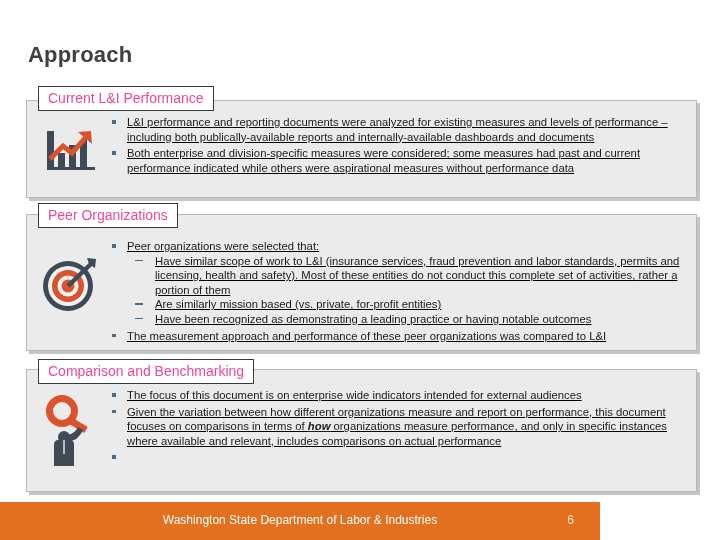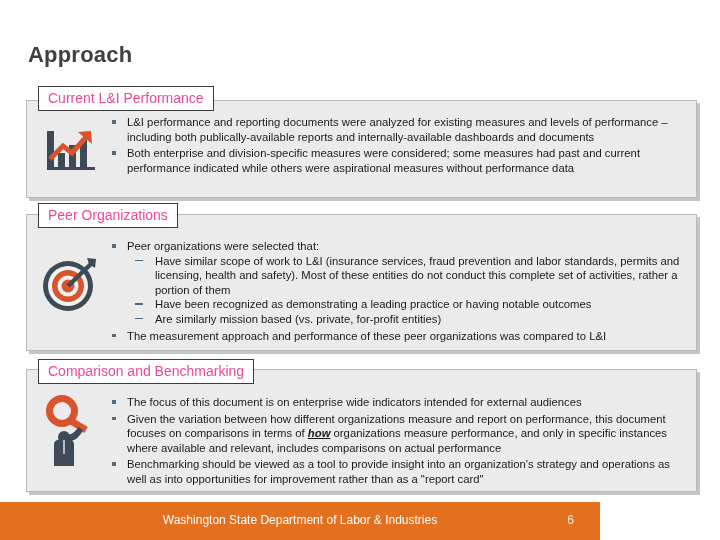--- a/index.html
+++ b/index.html
@@ -56,39 +56,40 @@
   .label-1 { left: 38px; top: 86px; }
   .label-2 { left: 38px; top: 203px; }
   .label-3 { left: 38px; top: 359px; }
 
   
   .block-body {
     display: flex;
     align-items: flex-start;
     height: 100%;
     box-sizing: border-box;
+    text-decoration: underline;
   }
   .icon-cell {
     width: 78px;
     flex: 0 0 78px;
     display: flex;
     align-items: center;
     justify-content: center;
     height: 100%;
     padding-left: 10px;
     box-sizing: border-box;
   }
   .text-cell {
     flex: 1 1 auto;
     padding-right: 10px;
     box-sizing: border-box;
   }
   .block-1 .text-cell { padding-top: 14px; }
   .block-2 .text-cell { padding-top: 24px; }
-  .block-3 .text-cell { padding-top: 25px; }
+  .block-3 .text-cell { padding-top: 18px; }
 
   
   ul.lvl1 {
     list-style: none;
     margin: 0;
     padding: 0;
   }
   ul.lvl1 > li {
     position: relative;
     padding-left: 22px;
@@ -207,22 +208,22 @@
         <path d="M47 6 L56 7 L55 16 L49 12 Z" fill="#3e4a56"></path>
       </svg>
     </div>
     <div class="text-cell">
       <ul class="lvl1">
         <li>
           <span class="bsq"></span>
           <span>Peer organizations were selected that:</span>
           <ul class="lvl2">
             <li><span class="bdash"></span><span>Have similar scope of work to L&amp;I (insurance services, fraud prevention and labor standards, permits and licensing, health and safety). Most of these entities do not conduct this complete set of activities, rather a portion of them</span></li>
+            <li><span class="bdash"></span><span>Are similarly mission based (vs. private, for-profit entities)</span></li>
             <li><span class="bdash"></span><span>Have been recognized as demonstrating a leading practice or having notable outcomes</span></li>
-            <li><span class="bdash"></span><span>Are similarly mission based (vs. private, for-profit entities)</span></li>
           </ul>
         </li>
         <li><span class="bsq"></span><span>The measurement approach and performance of these peer organizations was compared to L&amp;I</span></li>
       </ul>
     </div>
   </div>
 </div>
 
 <div class="block-label label-3">Comparison and Benchmarking</div>
 <div class="block block-3">
@@ -236,21 +237,21 @@
         <path d="M12 50 C12 46 17 45 22 45 C27 45 32 46 32 50 L32 72 L12 72 Z" fill="#3e4a56"></path>
         <path d="M22 46 L22 60" stroke="#ebebeb" stroke-width="1.4" fill="none"></path>
       </svg>
     </div>
     <div class="text-cell">
       <ul class="lvl1">
         <li><span class="bsq"></span><span>The focus of this document is on enterprise wide indicators intended for external audiences</span></li>
         <li>
           <span class="bsq"></span><span>Given the variation between how different organizations measure and report on performance, this document focuses on comparisons in terms of </span><span class="em-how">how</span><span> organizations measure performance, and only in specific instances where available and relevant, includes comparisons on actual performance</span>
         </li>
-        <li><span class="bsq"></span><span>Benchmarking should be viewed as a tool to provide insight into an organization's strategy and operations as well as into opportunities for improvement rather than as a "report card"</span></li>
+        <li><span class="bsq"></span></li>
       </ul>
     </div>
   </div>
 </div>
 
 <div class="footer">
   <div class="footer-text">Washington State Department of Labor &amp; Industries</div>
   <div class="footer-page">6</div>
 </div>
 

